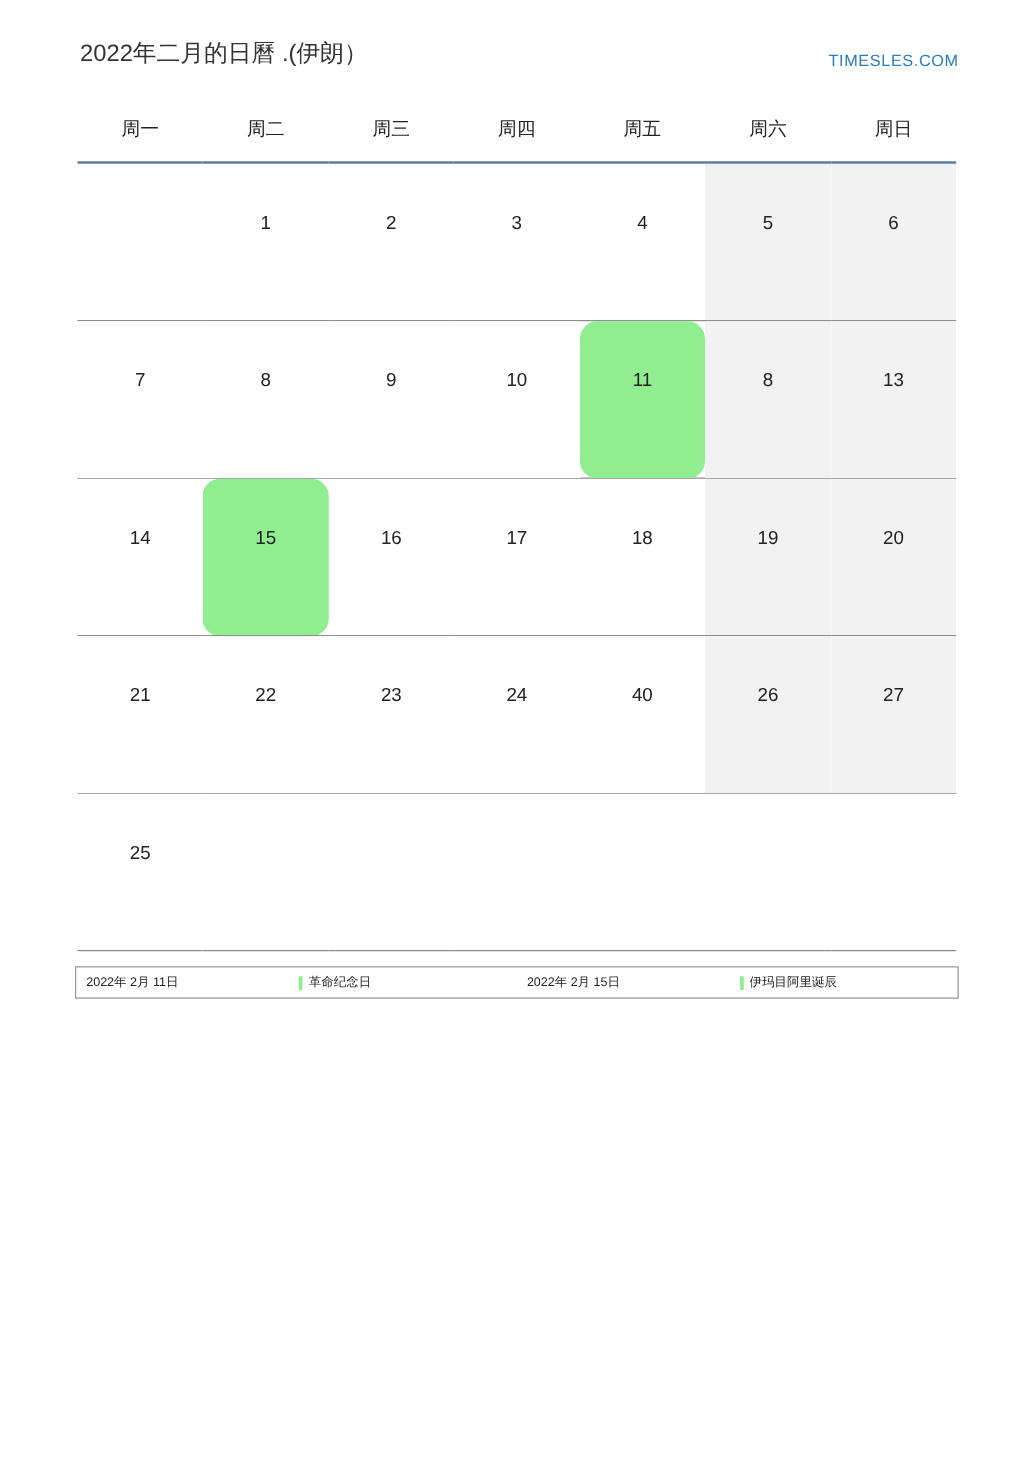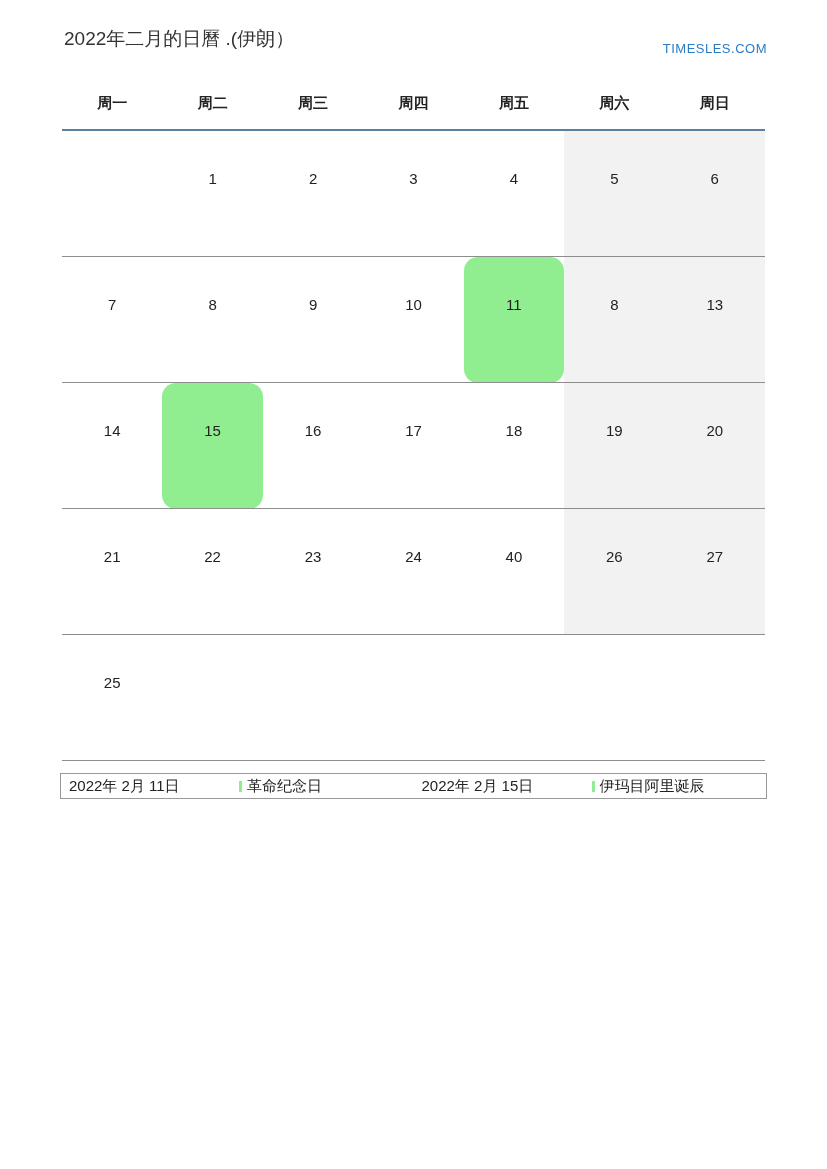--- a/index.html
+++ b/index.html
@@ -16,21 +16,21 @@
   }
   .page {
     width: 827px;
     height: 1169px;
     box-sizing: border-box;
     padding: 0;
     position: relative;
   }
   .header {
     display: flex;
-    align-items: center;
+    align-items: flex-end;
     justify-content: space-between;
     padding: 22px 60px 0 64px;
     box-sizing: border-box;
   }
   .title {
     font-size: 19px;
     color: #333333;
     letter-spacing: 0px;
     white-space: nowrap;
     font-weight: 400;
@@ -46,21 +46,21 @@
     margin: 30px auto 0 auto;
     width: 703px;
   }
   table.cal {
     border-collapse: collapse;
     width: 703px;
     table-layout: fixed;
   }
   table.cal th {
     font-size: 15px;
-    font-weight: 700;
+    font-weight: 400;
     color: #222222;
     text-align: center;
     padding: 8px 0 16px 0;
     border: none;
   }
   table.cal thead tr {
     border-bottom: 2px solid #5b7f9e;
   }
   table.cal td {
     height: 125px;
@@ -100,21 +100,21 @@
     display: flex;
     align-items: stretch;
     height: 26px;
   }
   .legend-cell {
     display: flex;
     align-items: center;
     flex: 1 1 0;
     padding-left: 8px;
     box-sizing: border-box;
-    font-size: 15px;
+    font-size: 10px;
     color: #222222;
     white-space: nowrap;
   }
   .legend-cell.date { flex: 0 0 170px; }
   .legend-swatch {
     display: inline-block;
     width: 3px;
     height: 11px;
     background: #90ee90;
     margin-right: 5px;

